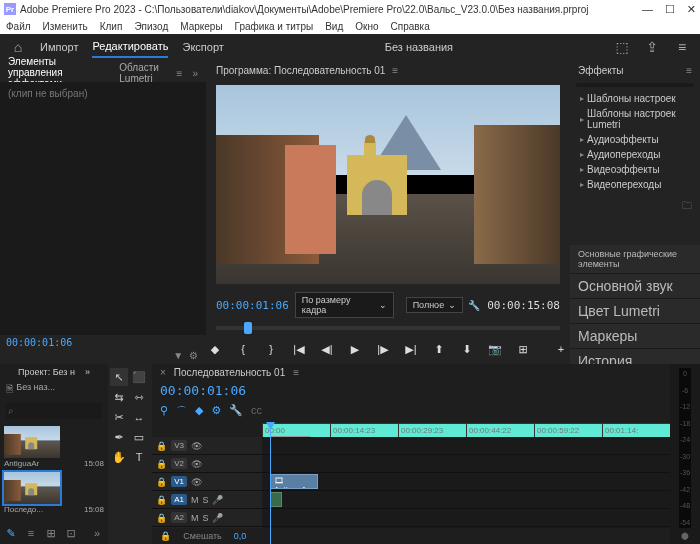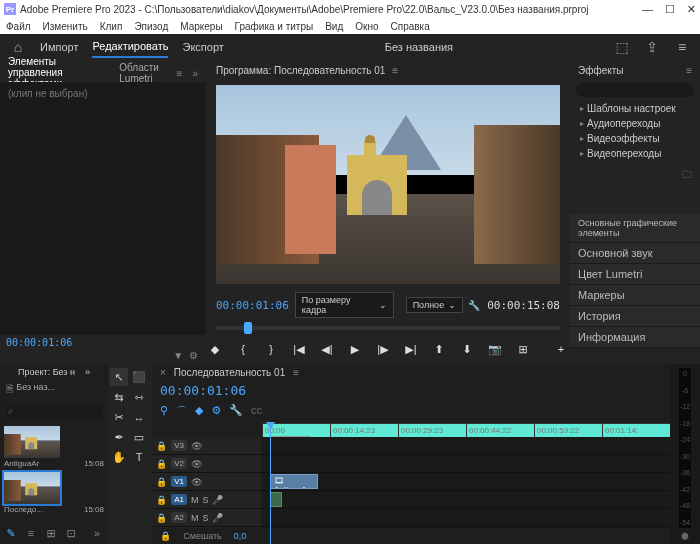--- a/index.html
+++ b/index.html
@@ -18,21 +18,21 @@
 .panel-tabs{height:22px;background:#232323;display:flex;gap:10px;padding:4px 8px 0;font-size:10px;align-items:center}
 .panel-tabs .ptab{color:#aaa;padding:2px 0}
 .panel-tabs .ptab.active{color:#fff;border-bottom:1px solid #2a7bd6}
 .panel-body{flex:1;background:#1a1a1a;padding:6px 8px;font-size:10px;color:#777}
 .rightpanel{width:130px;background:#232323;display:flex;flex-direction:column}
 .eff-head{padding:5px 8px;font-size:10px;color:#ccc;display:flex;align-items:flex-start;gap:4px}
 .eff-list{padding:2px 6px}
 .eff-item{padding:2px 4px;font-size:10px;color:#ccc;display:flex;align-items:center;gap:3px;cursor:pointer}
 .eff-item::before{content:"▸";color:#888;font-size:8px}
 .eff-panels{margin-top:26px}
-.eff-panel{padding:4px 8px;font-size:11px;color:#bbb;background:#2a2a2a;border-bottom:1px solid #1a1a1a;cursor:pointer}
+.eff-panel{padding:4px 8px;font-size:14px;color:#bbb;background:#2a2a2a;border-bottom:1px solid #1a1a1a;cursor:pointer}
 .eff-panel:first-child{font-size:9px}
 .program{flex:1;background:#232323;display:flex;flex-direction:column}
 .prog-head{padding:5px 10px;font-size:10px;color:#ccc}
 .monitor{flex:1;margin:4px 10px;background:#000;position:relative;overflow:hidden}
 .street{width:100%;height:100%;position:relative}
 .sky{position:absolute;top:0;left:0;right:0;height:45%;background:linear-gradient(#a8c5dd,#c8dae8)}
 .mountain{position:absolute;left:45%;top:15%;width:0;height:0;border-left:35px solid transparent;border-right:35px solid transparent;border-bottom:55px solid #7a8fa5}
 .road{position:absolute;bottom:0;left:0;right:0;height:45%;background:linear-gradient(#5a5248,#3a3530)}
 .bldg-l{position:absolute;left:0;top:25%;width:30%;height:65%;background:linear-gradient(90deg,#4a3828,#8a5a3a)}
 .bldg-l2{position:absolute;left:20%;top:30%;width:15%;height:55%;background:#c97a5a}
@@ -199,20 +199,26 @@
     <div class="eff-head">
       <span>Эффекты</span>
       <span style="margin-left:auto;color:#888">≡</span>
     </div>
     <div style="margin:2px 6px;padding:2px;background:#1a1a1a;border-radius:8px;height:14px"></div>
     <div class="eff-list">
       <div class="eff-item">
           <span>Шаблоны настроек</span>
         </div>
       <div class="eff-item">
+          <span>Шаблоны настроек Lumetri</span>
+        </div>
+      <div class="eff-item">
+          <span>Аудиоэффекты</span>
+        </div>
+      <div class="eff-item">
           <span>Аудиопереходы</span>
         </div>
       <div class="eff-item">
           <span>Видеоэффекты</span>
         </div>
       <div class="eff-item">
           <span>Видеопереходы</span>
         </div>
     </div>
     <div style="padding:4px 8px;text-align:right;color:#888">🗀</div>

